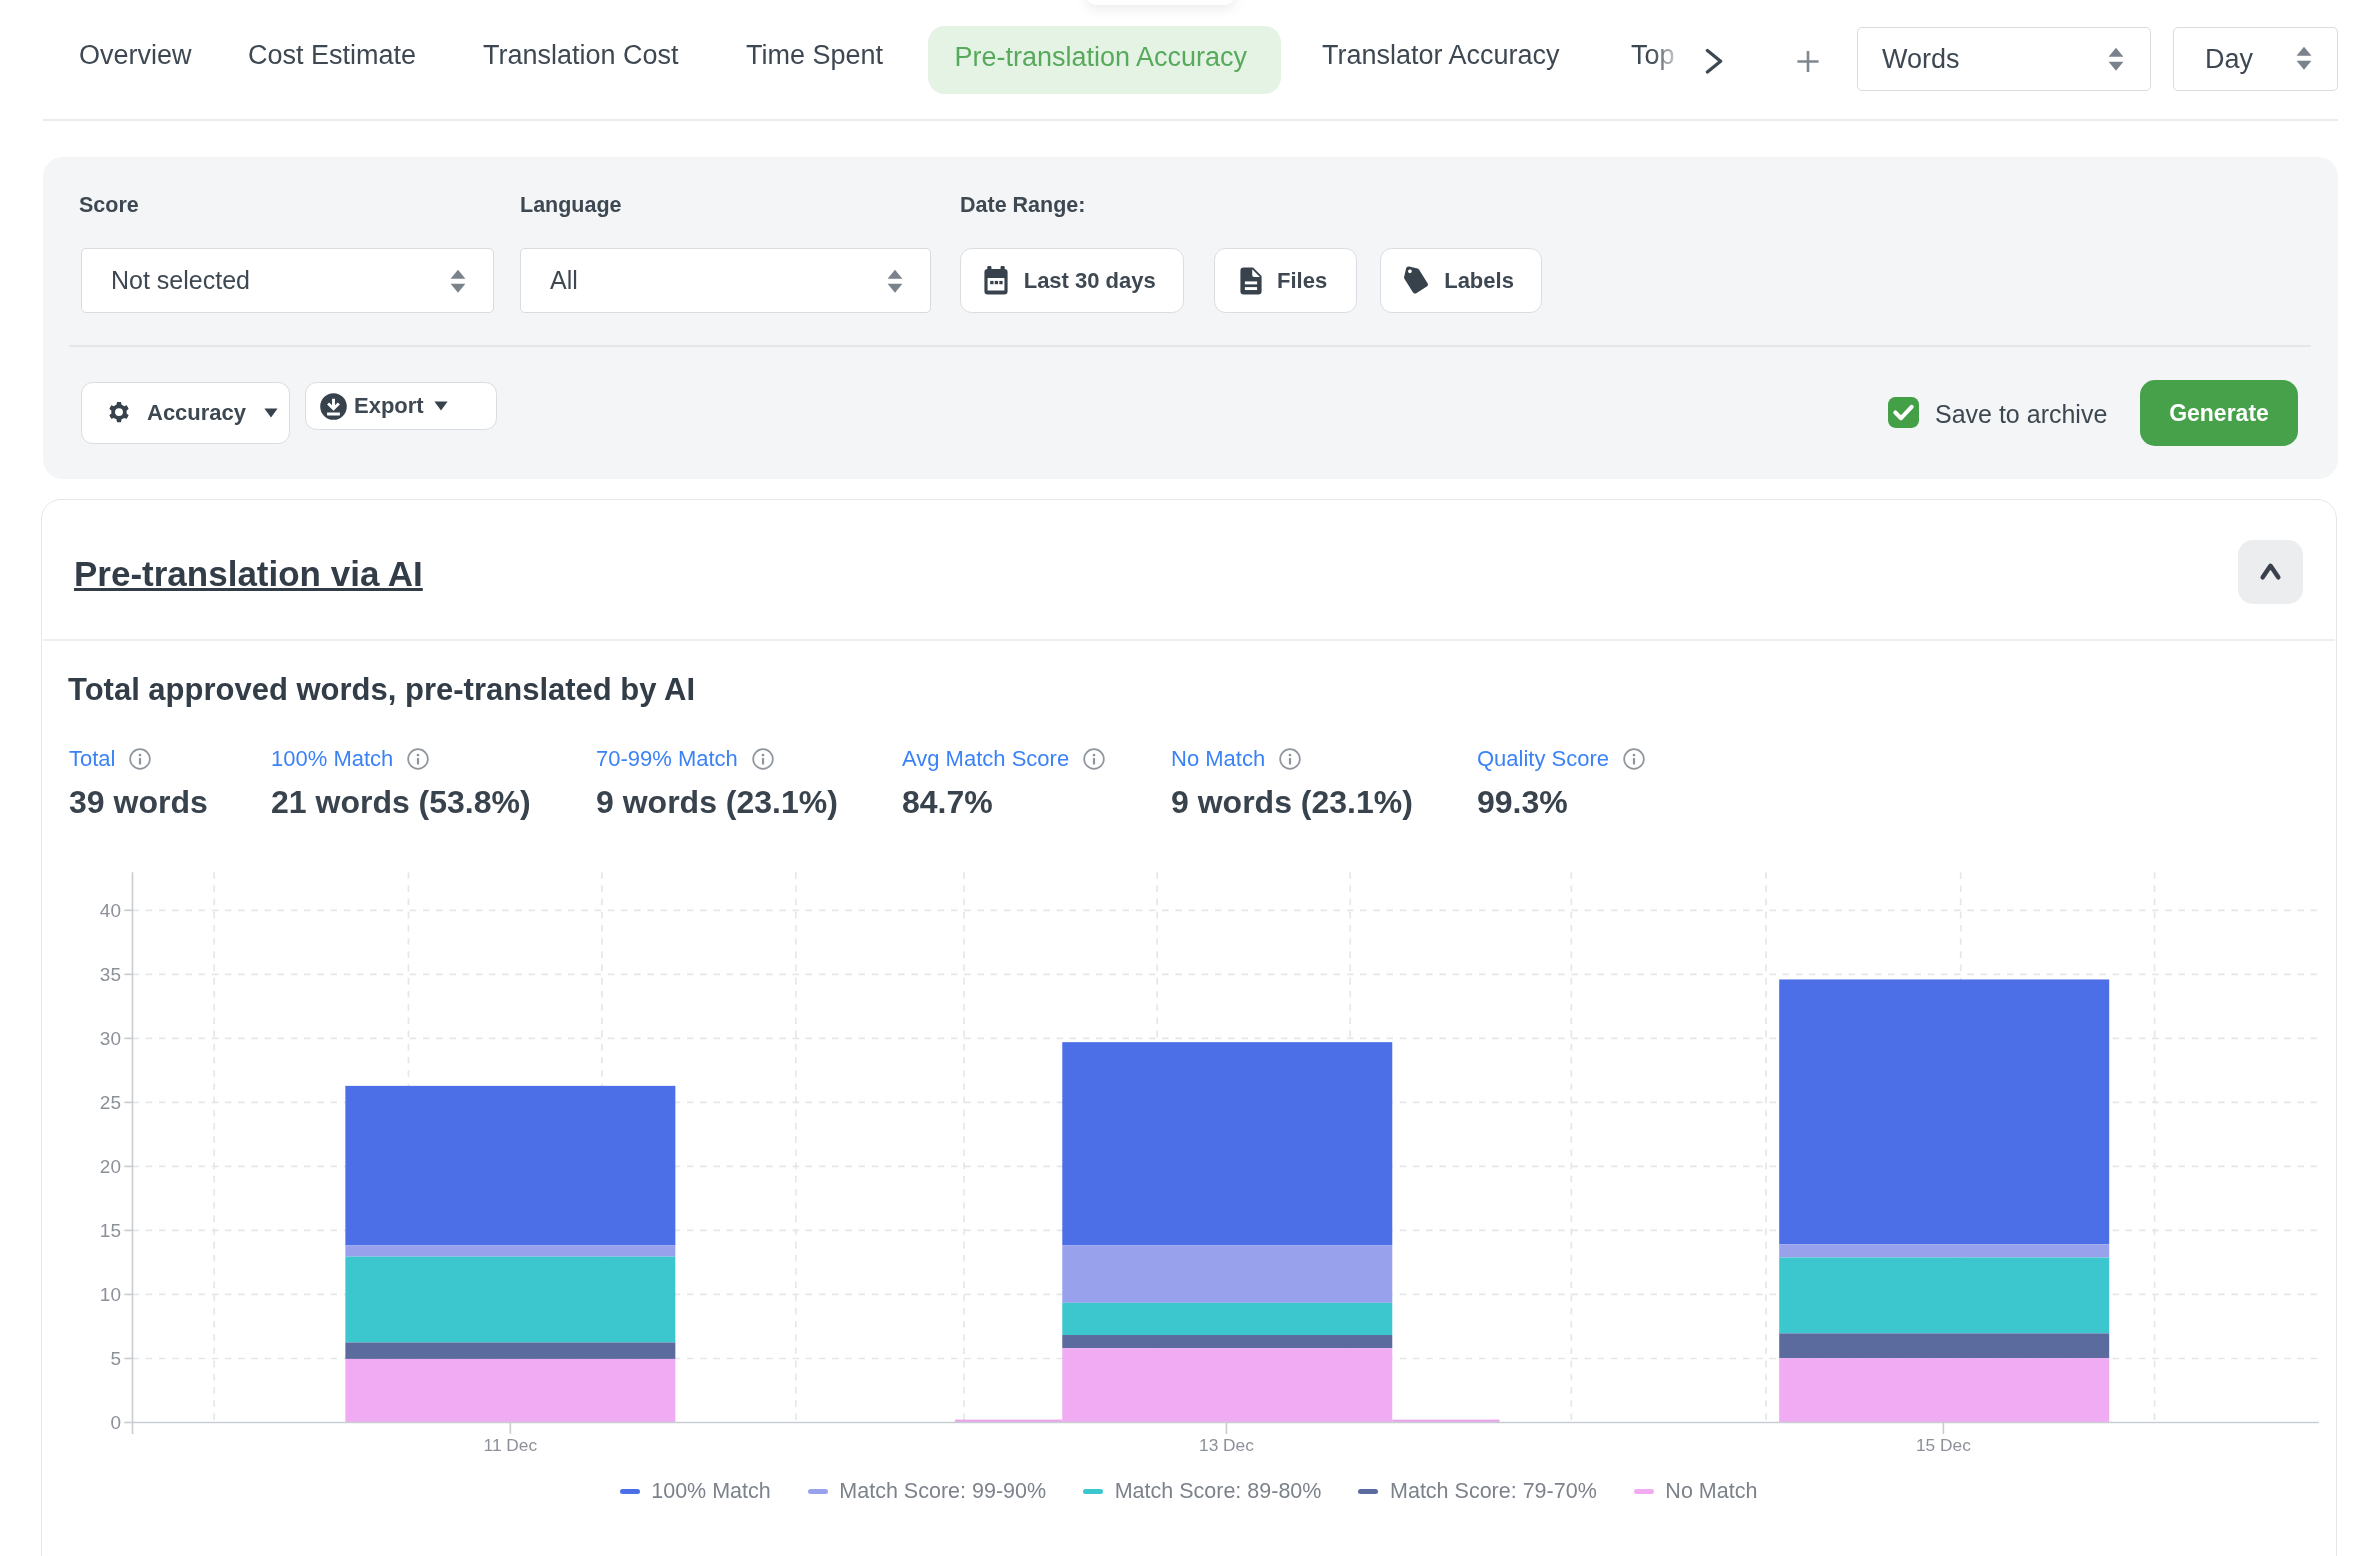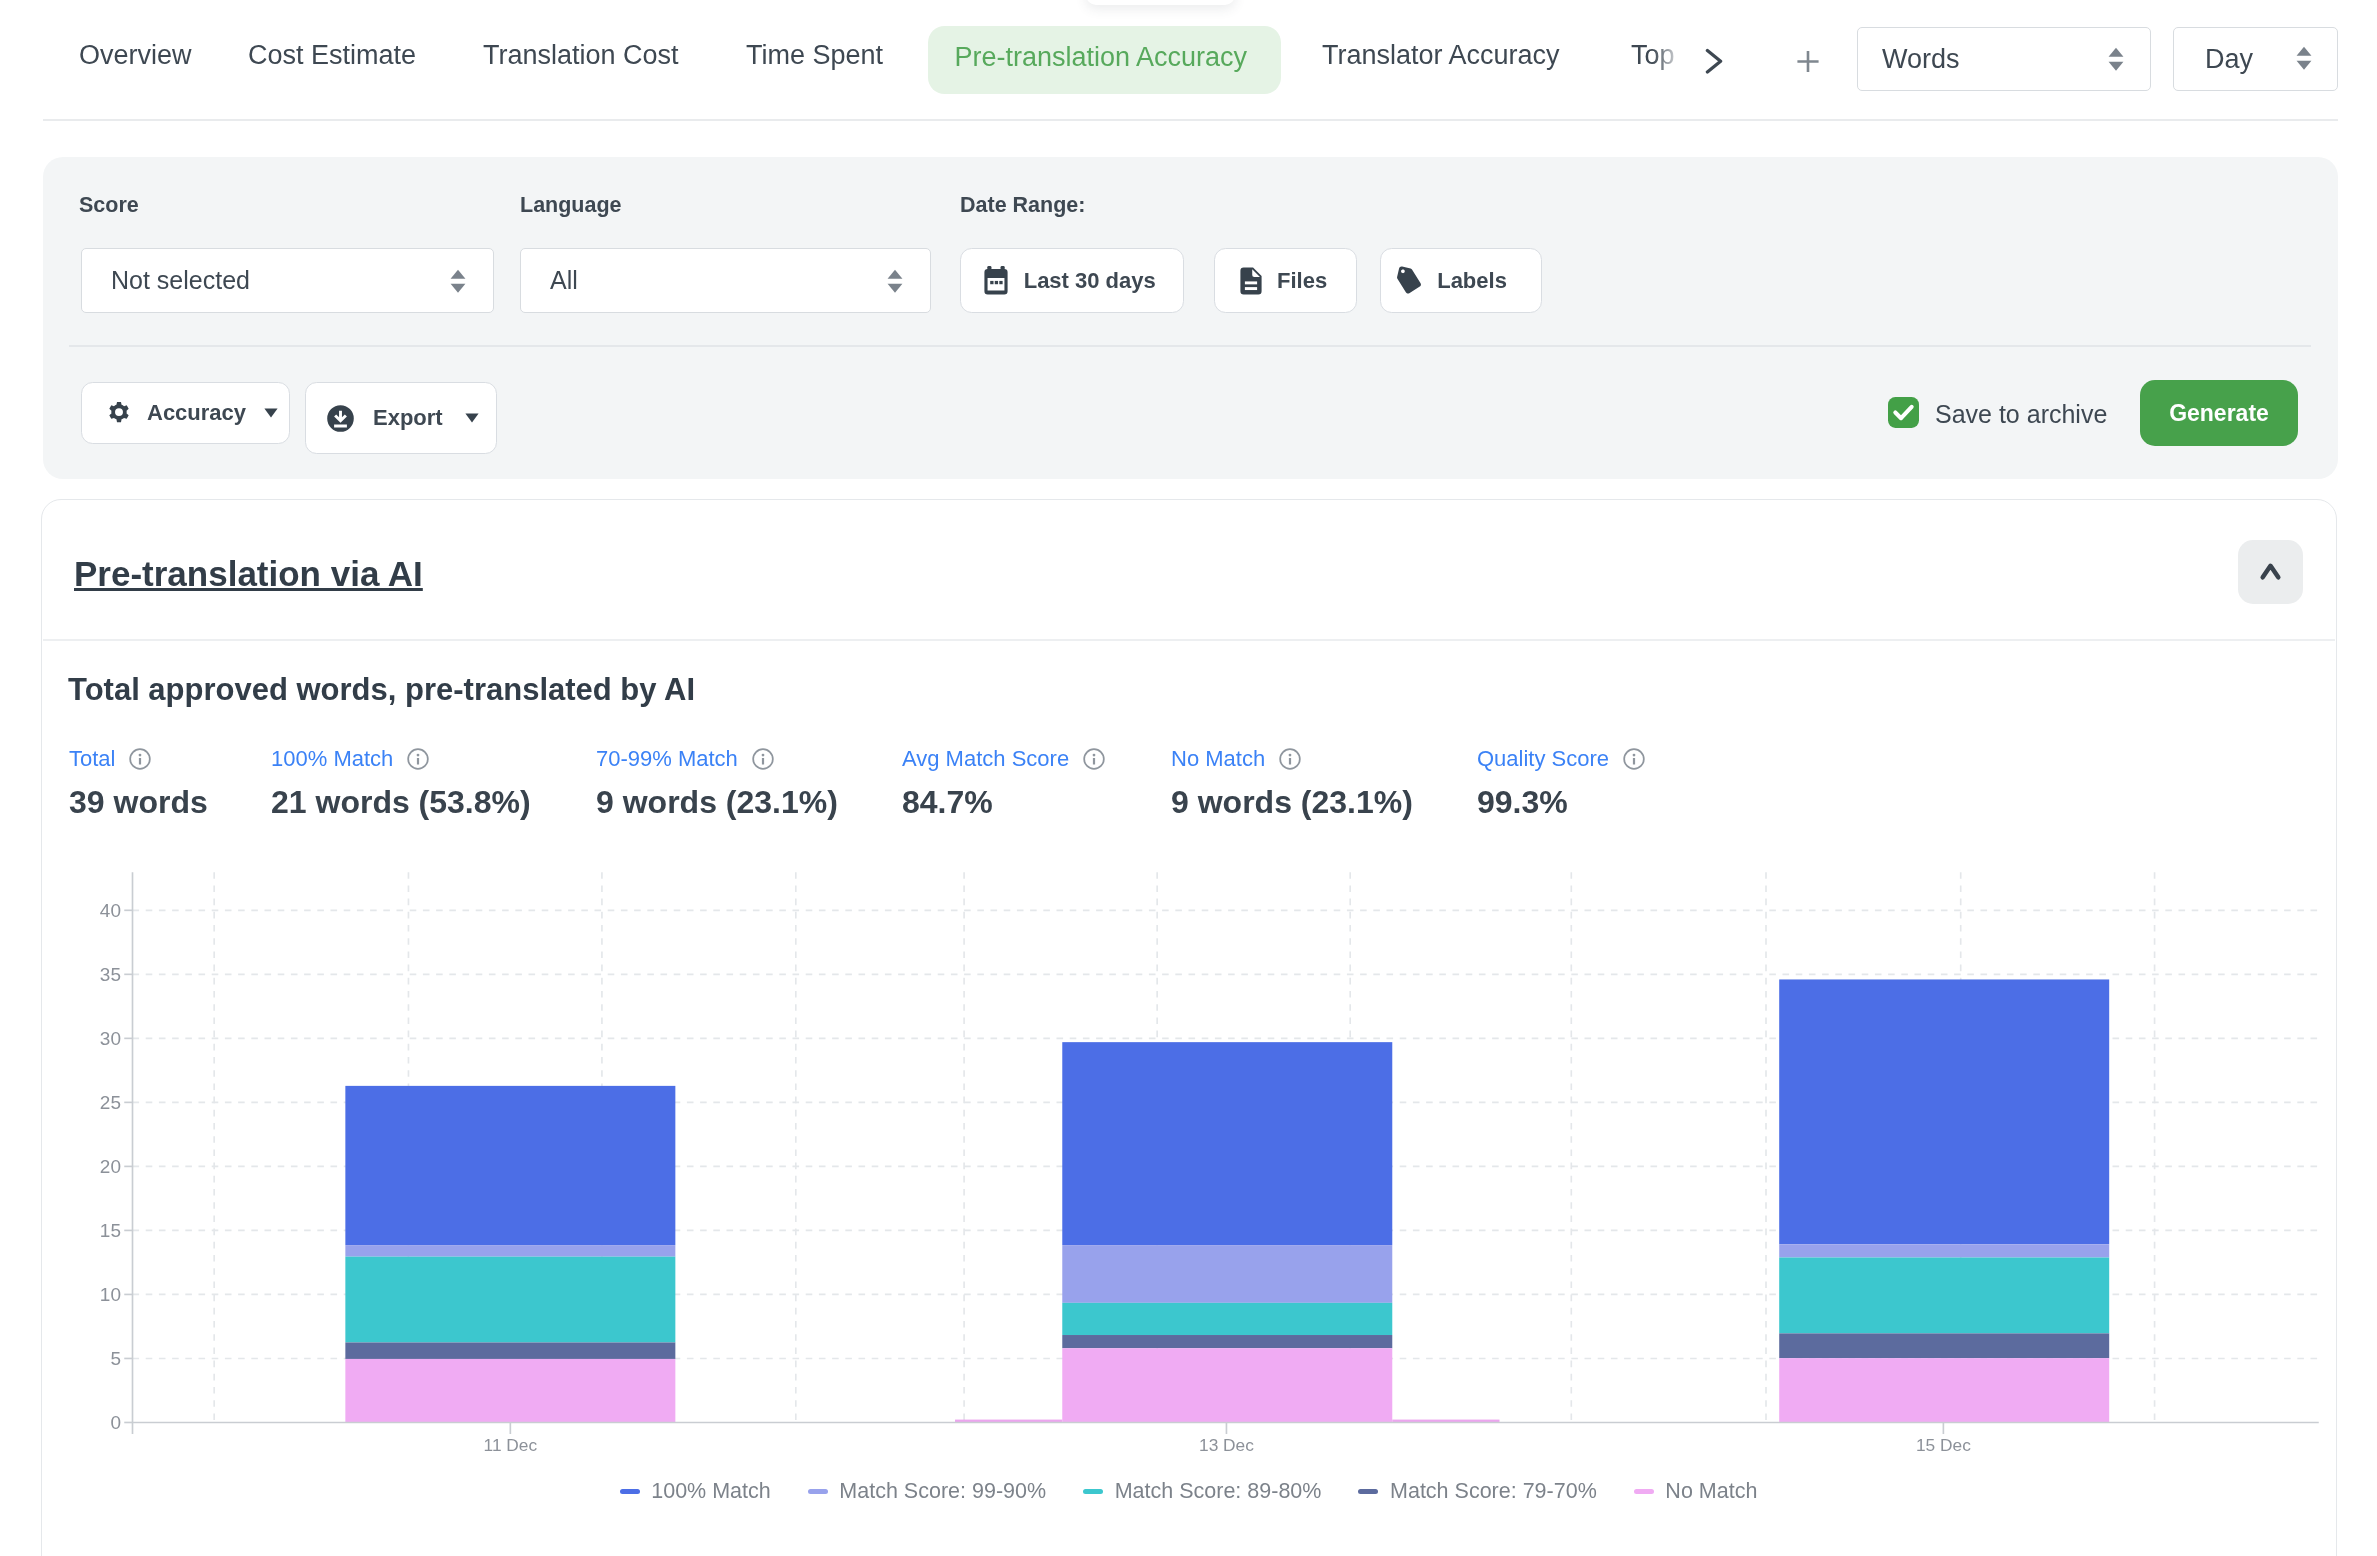--- a/index.html
+++ b/index.html
@@ -102,37 +102,37 @@
   <span class="t">Last 30 days</span>
 </div>
 <div class="btn" style="left:1214px;top:248px;width:143px;height:65px;padding-left:25px;gap:15px">
   <svg width="22" height="28" viewBox="0 0 27 34">
       <path fill="#37424c" d="M4.5 0.5 h11.5 l10.5 10.5 v18.5 a4 4 0 0 1 -4 4 h-18 a4 4 0 0 1 -4 -4 v-25 a4 4 0 0 1 4 -4 Z M15 2.5 l9.5 9.5 h-7 a2.5 2.5 0 0 1 -2.5 -2.5 Z" fill-rule="evenodd"></path>
       <rect x="6" y="17.5" width="15" height="3.6" fill="#fff"></rect>
       <rect x="6" y="24.5" width="15" height="3.6" fill="#fff"></rect>
     </svg>
   <span class="t">Files</span>
 </div>
-<div class="btn" style="left:1380px;top:248px;width:162px;height:65px;padding-left:13px;gap:13.2px">
+<div class="btn" style="left:1380px;top:248px;width:162px;height:65px;padding-left:20px;gap:13.2px">
   <svg width="30" height="30" viewBox="0 0 24 24">
       <path fill="#37424c" d="M21.41 11.58l-9-9C12.05 2.22 11.55 2 11 2H4c-1.1 0-2 .9-2 2v7c0 .55.22 1.05.59 1.42l9 9c.36.36.86.58 1.41.58s1.05-.22 1.41-.59l7-7c.37-.36.59-.86.59-1.41s-.22-1.06-.59-1.42zM5.5 7C4.67 7 4 6.33 4 5.5S4.67 4 5.5 4 7 4.67 7 5.5 6.33 7 5.5 7z" transform="rotate(13 12 12)"></path>
     </svg>
   <span class="t">Labels</span>
 </div>
 <div class="hr"></div>
 <div class="btn" style="left:81px;top:382px;width:209px;height:62px;padding-left:23px;gap:14px">
   <svg width="28" height="31" viewBox="0 0 24 24">
       <path fill="#37424c" d="M10.3 2.2 h3.4 l0.5 2.4 a7.8 7.8 0 0 1 2.1 1.2 l2.3-0.8 1.7 3 -1.8 1.6 a7.9 7.9 0 0 1 0 2.4 l1.8 1.6 -1.7 3 -2.3-0.8 a7.8 7.8 0 0 1 -2.1 1.2 L13.7 19.4 h-3.4 l-0.5-2.4 a7.8 7.8 0 0 1 -2.1-1.2 l-2.3 0.8 -1.7-3 1.8-1.6 a7.9 7.9 0 0 1 0-2.4 L3.7 8 l1.7-3 2.3 0.8 a7.8 7.8 0 0 1 2.1-1.2 Z M12 7.4 a3.4 3.4 0 1 0 0 6.8 3.4 3.4 0 0 0 0-6.8 Z"></path>
     </svg>
   <span class="t">Accuracy</span>
   <svg width="14" height="10" viewBox="0 0 17 12" style="margin-left:4.1px">
       <path d="M0.5 0.5 h16 l-8 11 Z" fill="#37424c"></path>
     </svg>
 </div>
-<div class="btn" style="left:305px;top:382px;width:192px;height:72px;padding-left:20px;gap:18px">
+<div class="btn" style="left:305px;top:382px;width:192px;height:48px;padding-left:13px;gap:6px">
   <svg width="29" height="29" viewBox="0 0 24 24">
       <path fill="#37424c" d="M12 1 A11 11 0 1 1 12 23 A11 11 0 0 1 12 1 Z M10.8 5.5 v5.5 l-2.4-2.4 -1.7 1.7 5.3 5.3 5.3-5.3 -1.7-1.7 -2.4 2.4 V5.5 Z M6.7 17 h10.6 v2.4 H6.7 Z" fill-rule="evenodd"></path>
     </svg>
   <span class="t">Export</span>
   <svg width="14" height="10" viewBox="0 0 17 12" style="margin-left:4.1px">
       <path d="M0.5 0.5 h16 l-8 11 Z" fill="#37424c"></path>
     </svg>
 </div>
 <div class="chk"><svg width="31" height="31" viewBox="0 0 38 38">
       <path d="M9 19 L16 26 L29 12" fill="none" stroke="#fff" stroke-width="5" stroke-linecap="round" stroke-linejoin="round"></path>

